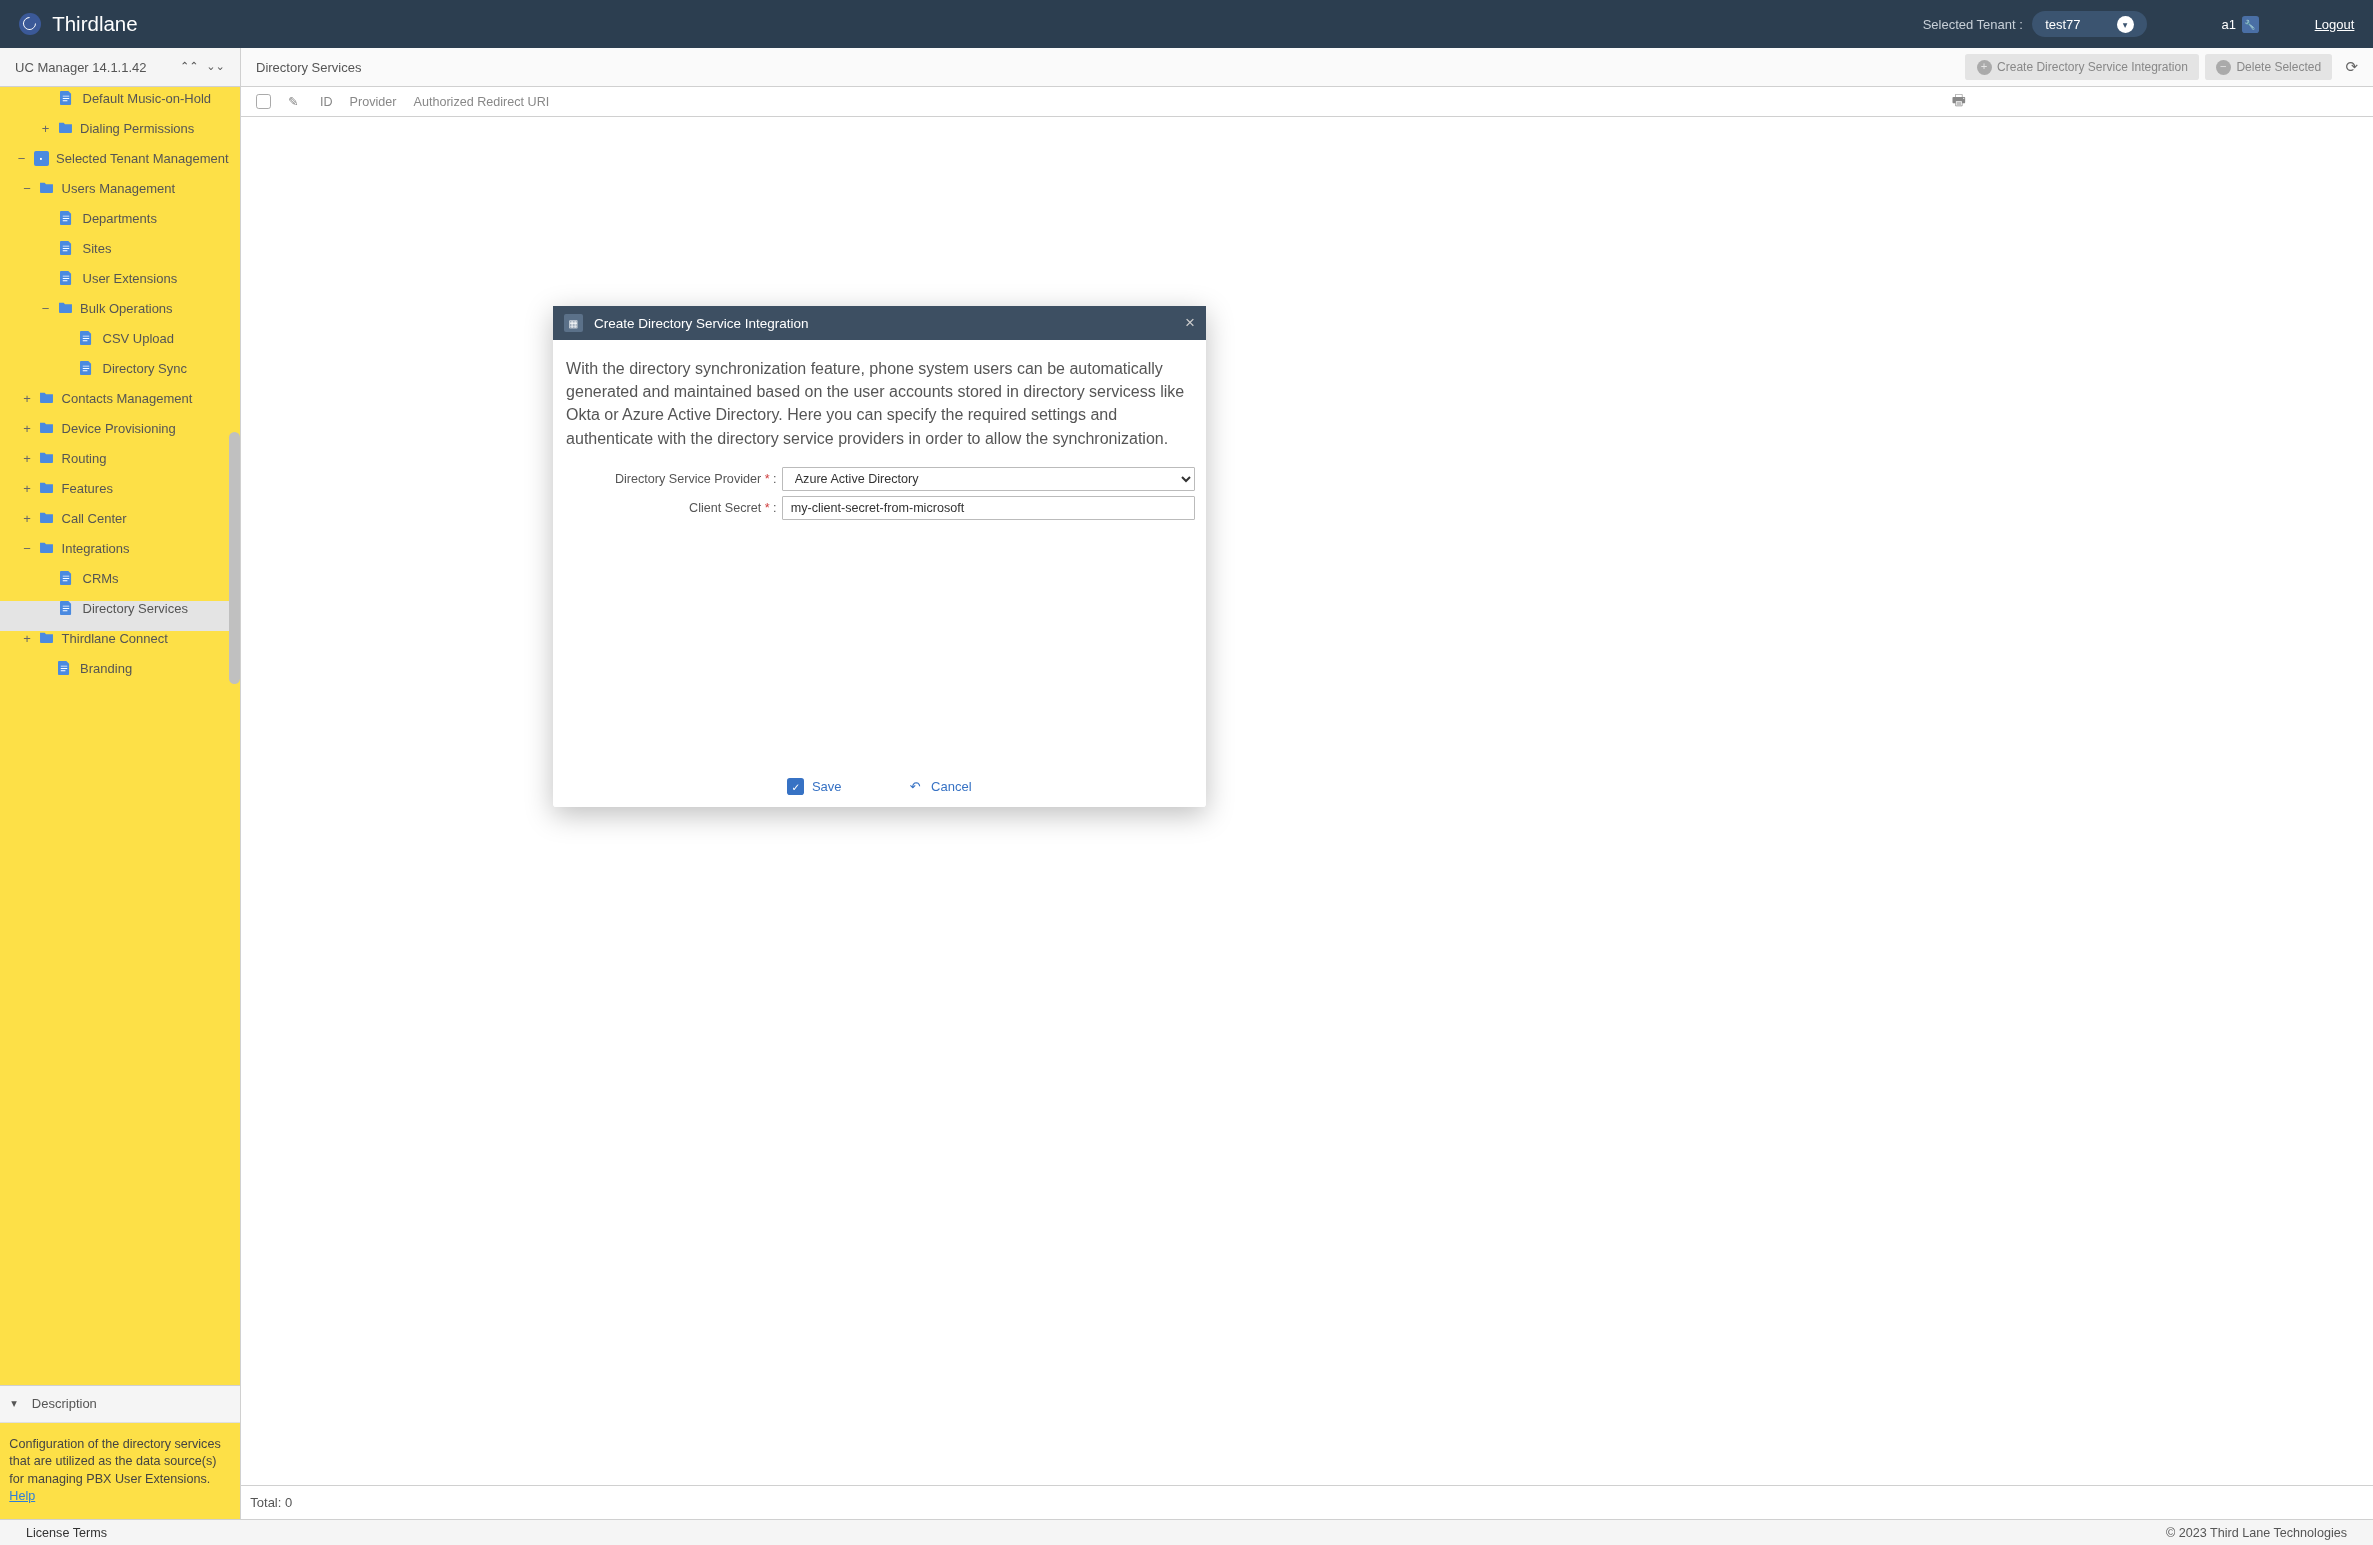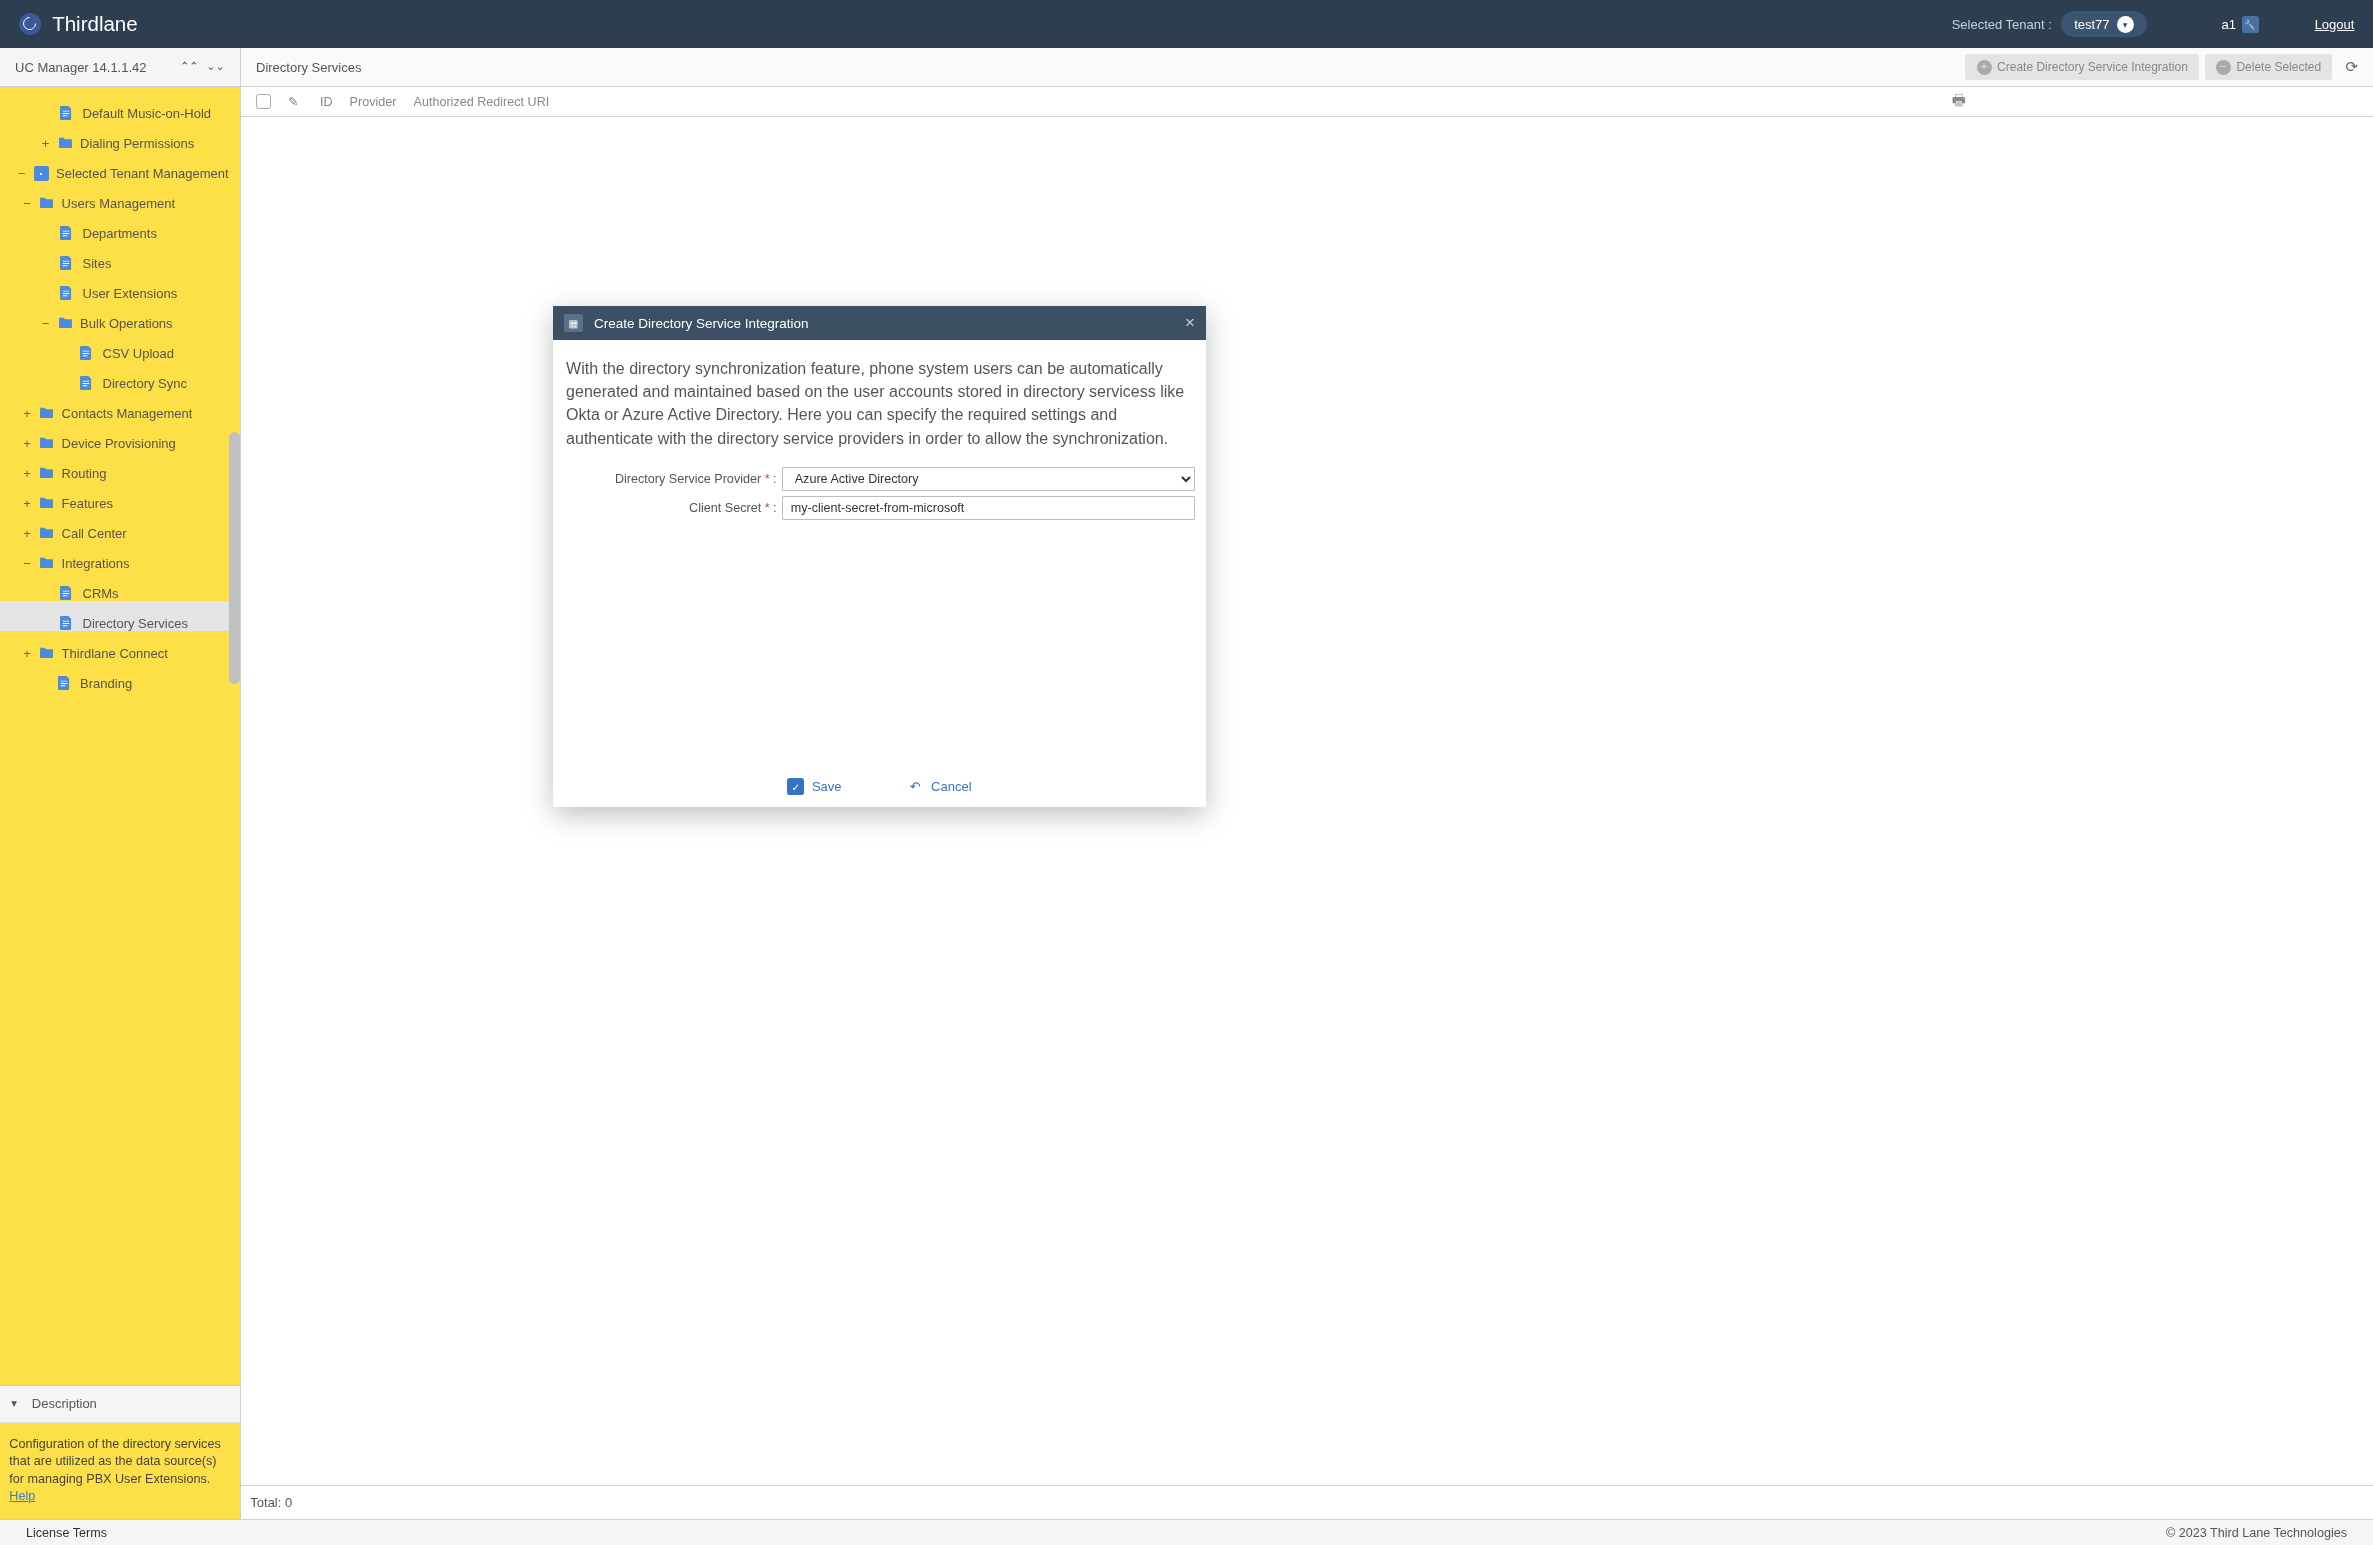--- a/index.html
+++ b/index.html
@@ -5,36 +5,36 @@
     * { box-sizing: border-box; margin: 0; padding: 0; }
     body { font-family: -apple-system, BlinkMacSystemFont, "Segoe UI", Arial, sans-serif; font-size: 13px; color: #333; background: #fff; overflow: hidden; }
     
     
     .top-header { height: 48px; background: #2c3e50; color: #fff; display: flex; align-items: center; padding: 0 18.6px; }
     .logo-circle { width: 22.4px; height: 22.4px; background: #3b5998; border-radius: 50%; display: flex; align-items: center; justify-content: center; margin-right: 11.2px; }
     .logo-inner { width: 13px; height: 13px; border: 1.9px solid #fff; border-radius: 50%; border-top-color: transparent; transform: rotate(45deg); }
     .brand { font-size: 20.5px; font-weight: 300; }
     .header-spacer { flex: 1; }
     .tenant-label { color: #c8d0d8; margin-right: 9.3px; }
-    .tenant-pill { background: #3b5470; padding: 4.7px 13px; border-radius: 13px; display: flex; align-items: center; gap: 7px; margin-right: 75px; cursor: pointer; }
+    .tenant-pill { background: #3b5470; padding: 4.7px 13px; border-radius: 13px; display: flex; align-items: center; gap: 36px; margin-right: 75px; cursor: pointer; }
     .tenant-chevron { width: 17px; height: 17px; background: #fff; border-radius: 50%; display: flex; align-items: center; justify-content: center; color: #3b5470; font-size: 9.3px; }
     .user-name { margin-right: 5.6px; }
     .user-icon { width: 17px; height: 17px; background: #4a6fa5; border-radius: 2.8px; display: inline-flex; align-items: center; justify-content: center; font-size: 9.3px; margin-right: 56px; }
     .logout { color: #fff; text-decoration: underline; cursor: pointer; }
 
     
     .layout { display: flex; height: calc(100vh - 48px - 26px); }
     .sidebar { width: 241px; background: #fde047; border-right: 0.9px solid #d0d0d0; display: flex; flex-direction: column; }
     .sidebar-header { height: 39px; display: flex; align-items: center; padding: 0 15px; border-bottom: 0.9px solid #d0d0d0; background: #f5f5f5; color: #555; font-weight: 500; }
     .sidebar-header-title { flex: 1; }
     .collapse-icons { display: flex; gap: 7.5px; color: #555; }
     .collapse-icons span { cursor: pointer; font-size: 11.2px; line-height: 1; }
 
     .tree { flex: 1; overflow-y: auto; padding: 3.7px 0; position: relative; }
-    .tree-item { display: flex; align-items: flex-end; height: 30px; padding-left: 15px; cursor: pointer; color: #555; }
+    .tree-item { display: flex; align-items: flex-start; height: 30px; padding-left: 15px; cursor: pointer; color: #555; }
     .tree-item.active { background: #e4e4e4; }
     .tree-toggle { width: 13px; font-size: 13px; color: #666; display: inline-flex; justify-content: center; margin-right: 5.6px; }
     .tree-icon { width: 15px; height: 15px; margin-right: 7.5px; display: inline-flex; }
     .folder-icon { color: #4a8ae0; }
     .folder-special { background: #4a8ae0; border-radius: 1.9px; color: #fff; font-size: 7.5px; align-items: center; justify-content: center; }
     .page-icon { color: #4a8ae0; }
     .tree-label { font-size: 13px; }
     .indent-1 { padding-left: 20.5px; }
     .indent-2 { padding-left: 39px; }
     .indent-3 { padding-left: 60px; }

